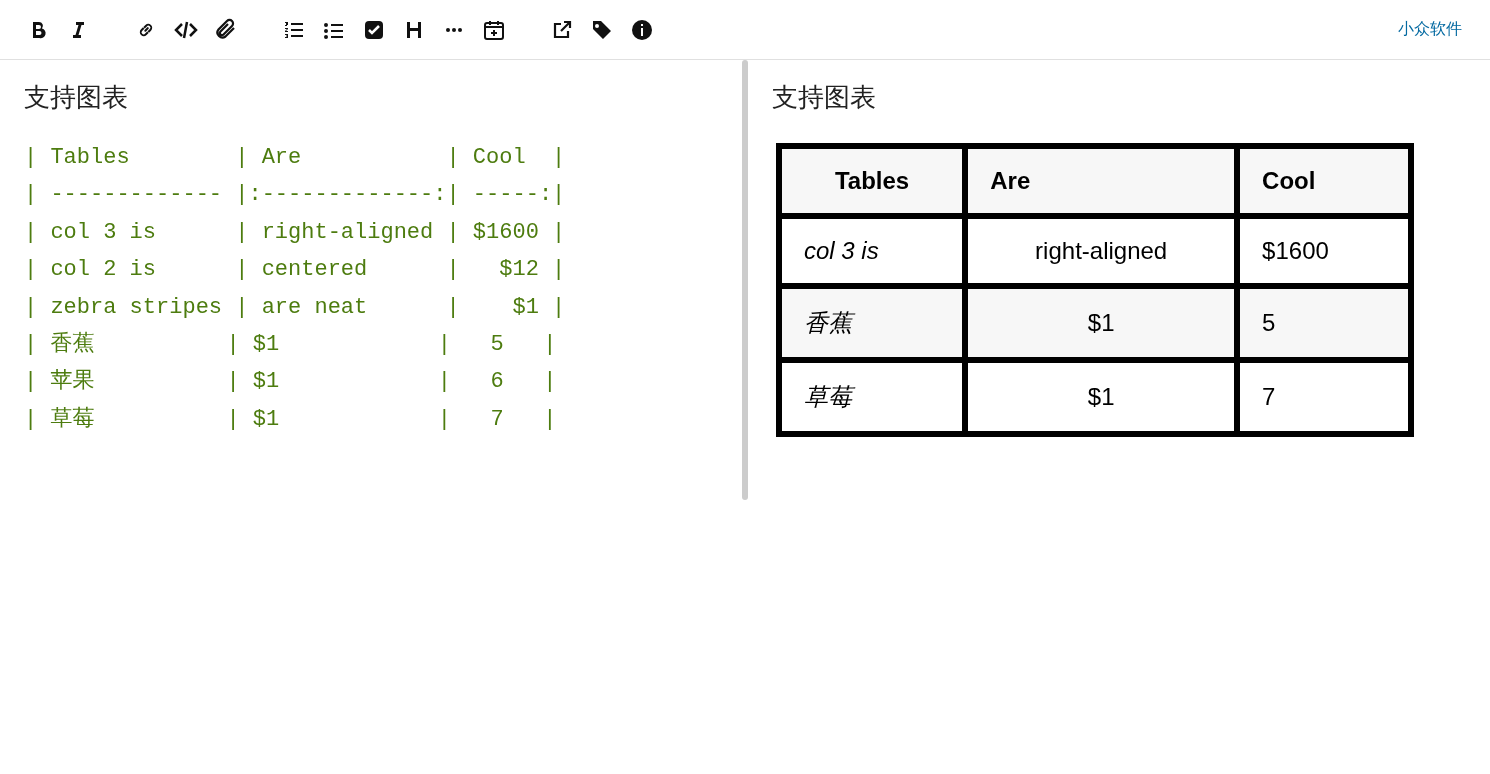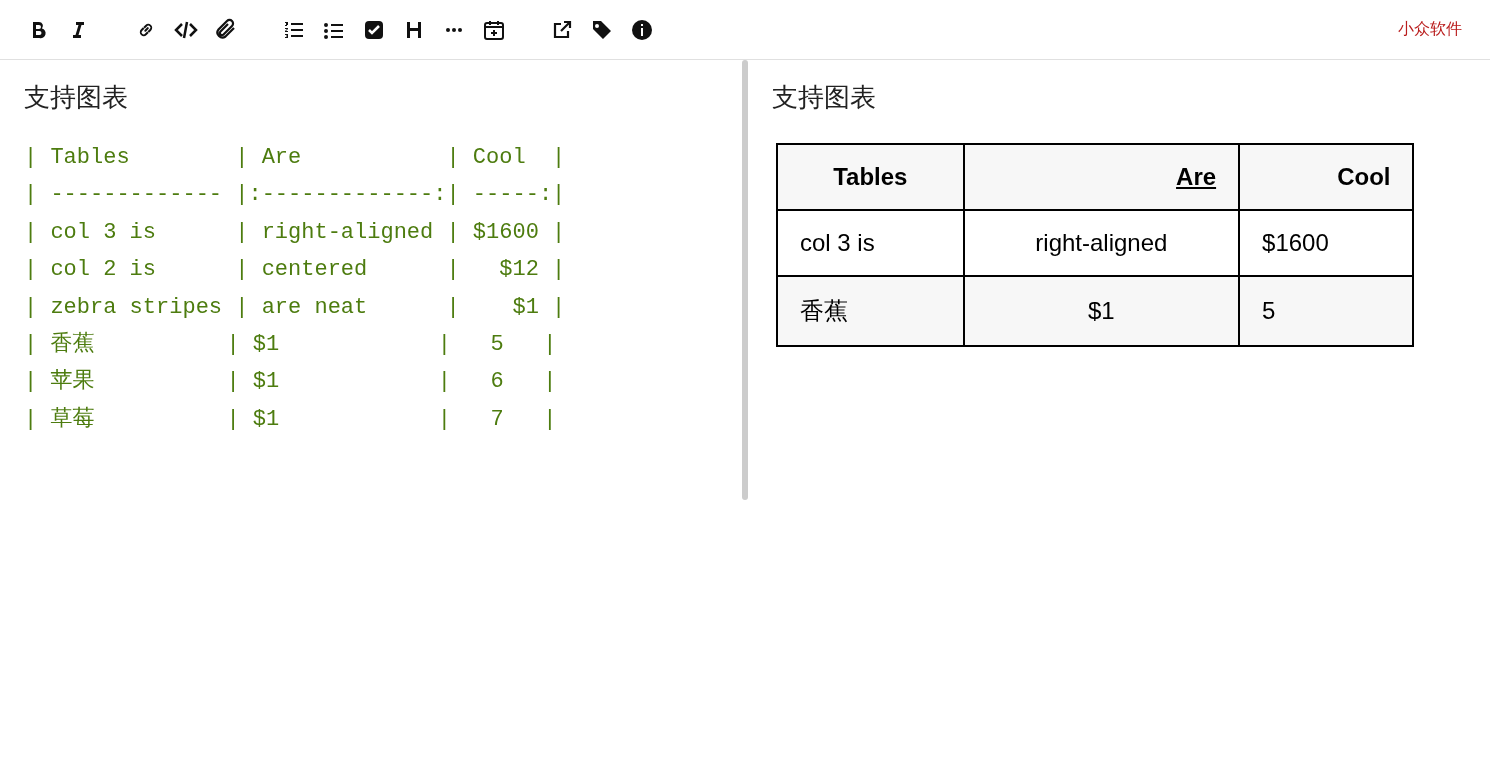--- a/index.html
+++ b/index.html
@@ -23,21 +23,21 @@
   height: 36px;
   display: flex;
   align-items: center;
   justify-content: center;
   cursor: pointer;
   color: #111;
 }
 .tb-gap { width: 24px; }
 .watermark {
   margin-left: auto;
-  color: #b91c1c;
+  color: #0369a1;
   font-size: 16px;
   padding-right: 8px;
 }
 .main {
   display: flex;
   height: calc(100% - 60px);
 }
 .pane {
   flex: 1;
   padding: 20px 24px;
@@ -66,37 +66,37 @@
   font-size: 26px;
   margin-bottom: 28px;
   color: #222;
 }
 table.render {
   border-collapse: collapse;
   width: 92%;
   margin-left: 4px;
 }
 table.render th, table.render td {
-  border: 2px solid #000000;
+  border: 6px solid #000000;
   padding: 18px 22px;
   font-size: 24px;
 }
 table.render th {
   background: #f7f7f7;
   font-weight: 700;
 }
 table.render tbody tr:nth-child(even) {
   background: #f7f7f7;
 }
-table.render td.c1 { text-align: left; }
+table.render td.c1 { text-align: left; font-style: italic; }
 table.render td.c2 { text-align: center; }
 table.render td.c3 { text-align: left; }
 table.render th:nth-child(1){ text-align:center; }
-table.render th:nth-child(2){ text-align:right;text-decoration:underline; }
-table.render th:nth-child(3){ text-align:right; }
+table.render th:nth-child(2){ text-align:left; }
+table.render th:nth-child(3){ text-align:left; }
 svg { display:block; }
 </style>
 </head>
 <body>
 
 <div class="toolbar">
   <div class="tb-btn">
     <svg width="24" height="24" viewBox="0 0 24 24">
         <path fill="currentColor" d="M7 4h6a4 4 0 0 1 3 6.6A4.5 4.5 0 0 1 13.5 20H7V4zm3 3v4h3a2 2 0 0 0 0-4h-3zm0 6v4h3.5a2 2 0 0 0 0-4H10z"></path>
       </svg>
@@ -204,16 +204,21 @@
           <tr>
             <td class="c1">col 3 is</td>
             <td class="c2">right-aligned</td>
             <td class="c3">$1600</td>
           </tr>
           <tr>
             <td class="c1">香蕉</td>
             <td class="c2">$1</td>
             <td class="c3">5</td>
           </tr>
+          <tr>
+            <td class="c1">草莓</td>
+            <td class="c2">$1</td>
+            <td class="c3">7</td>
+          </tr>
         </tbody>
     </table>
   </div>
 </div>
 
 </body></html>

